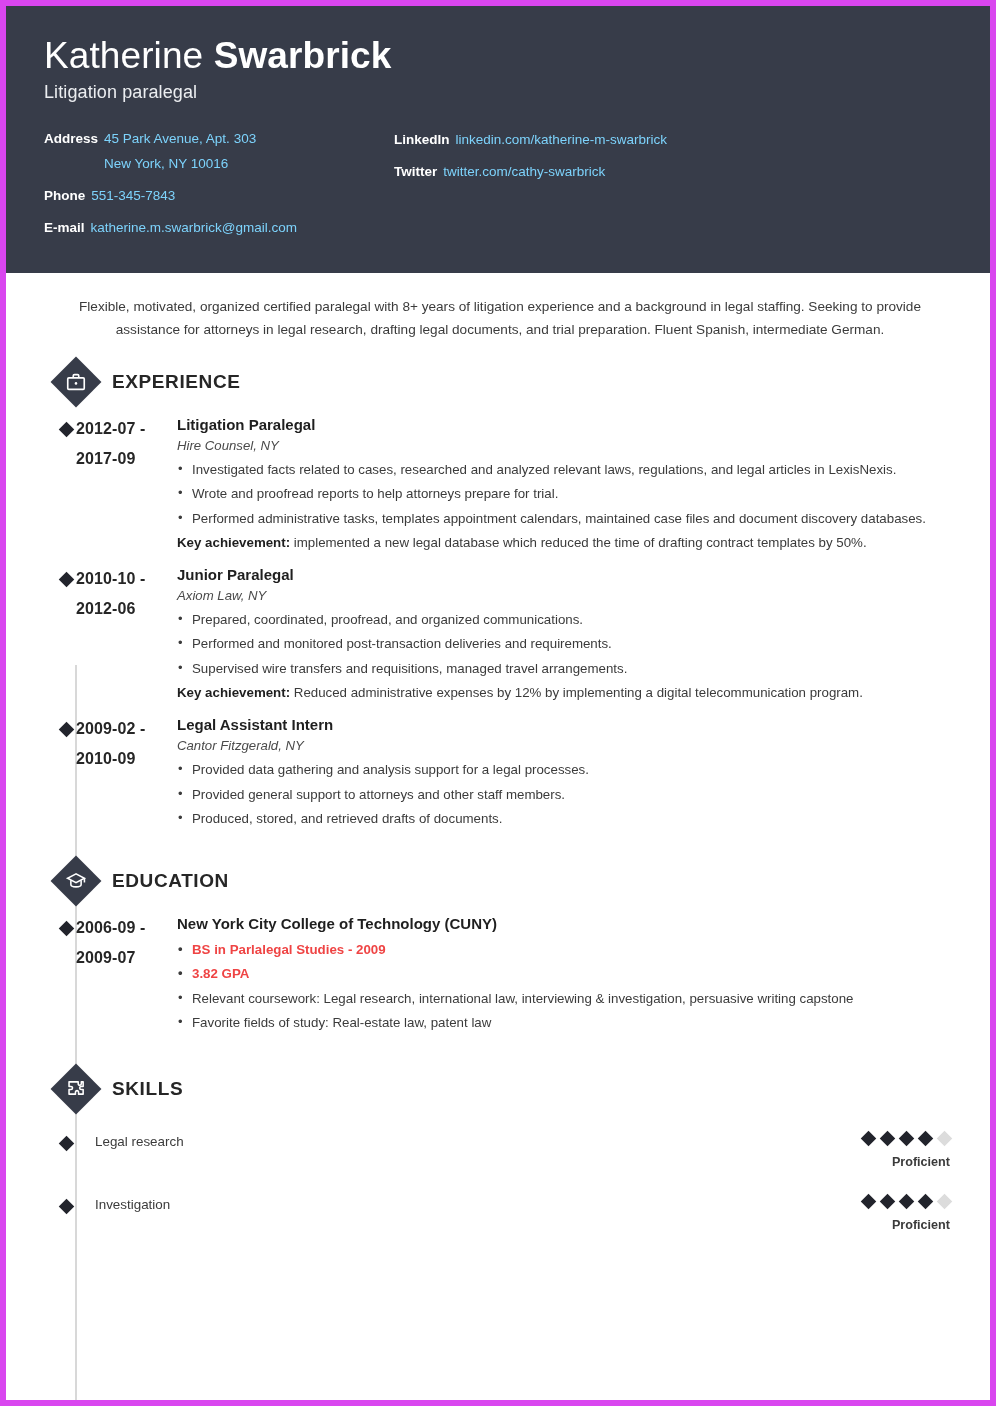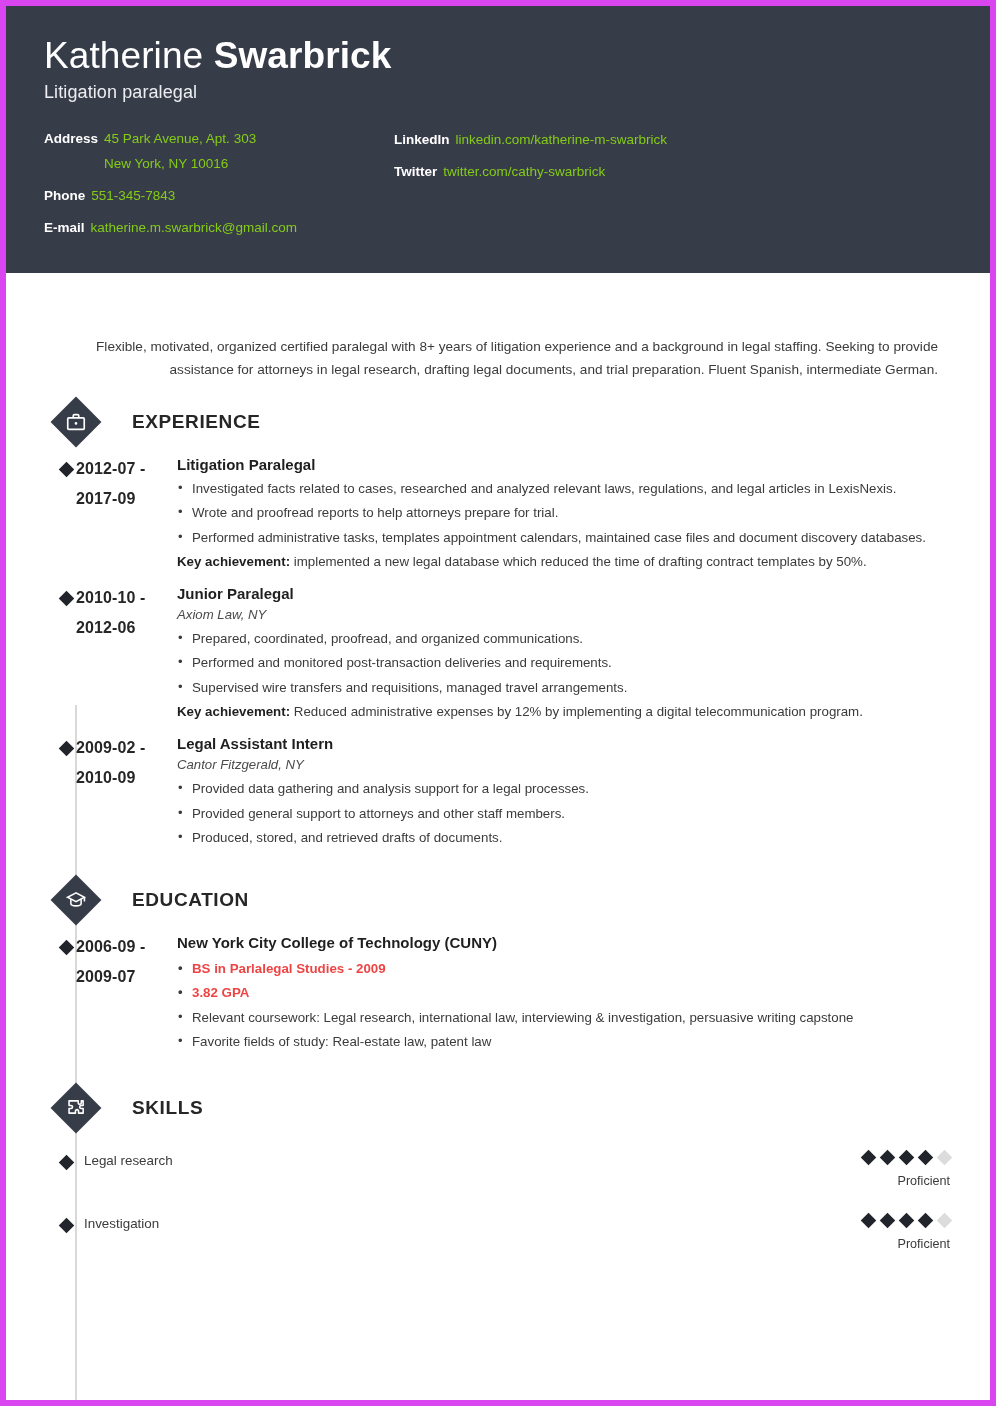--- a/index.html
+++ b/index.html
@@ -58,60 +58,58 @@
     margin-bottom: 13px;
     color: #f2f3f5;
   }
   .contact-row:last-child { margin-bottom: 0; }
   .contact-label {
     font-weight: 700;
     color: #ffffff;
     margin-right: 6px;
     white-space: nowrap;
   }
-  .contact-value { color: #84cc16; font-weight: 400; }
+  .contact-value { color: #7dd3fc; font-weight: 400; }
   .contact-value .line2 {
     display: block;
     margin-top: 6px;
     margin-left: 0;
   }
 
   
   .body-wrap {
     position: relative;
     padding: 0 38px 0 38px;
   }
   .summary {
     font-size: 13.6px;
     line-height: 1.72;
     color: #3b3b3b;
     padding: 22px 14px 4px 18px;
-    text-align: right;
-    margin-top: 40px;
+    text-align: center;
   }
 
   
   .spine {
     position: absolute;
     left: 69px;
     top: 392px;
     width: 2px;
     height: 963px;
     background: #d8d8d8;
     z-index: 0;
   }
 
   
   .section-head {
     display: flex;
     align-items: center;
     margin: 14px 0 8px 0;
     position: relative;
     z-index: 2;
-    gap: 20px;
   }
   .sec-icon {
     width: 44px; height: 44px;
     margin-left: 10px;
     flex: 0 0 44px;
     position: relative;
   }
   .sec-icon .dia {
     position: absolute;
     left: 4px; top: 4px;
@@ -212,26 +210,27 @@
     z-index: 2;
     margin-top: 22px;
   }
   .skill-row .entry-bullet .dia { top: 5px; }
   .skill-name {
     flex: 1;
     font-size: 13.4px;
     color: #3b3b3b;
     line-height: 1.3;
     padding-top: 0px;
-    padding-left: 8px;
+    padding-left: 19px;
   }
   .skill-rating {
     flex: 0 0 120px;
     text-align: right;
     padding-right: 2px;
+    font-weight: bold;
   }
   .dots { line-height: 0; white-space: nowrap; }
   .dots i {
     display: inline-block;
     width: 11px; height: 11px;
     transform: rotate(45deg);
     background: #22242c;
     margin-left: 8px;
   }
   .dots i.off { background: #dcdcdc; }
@@ -311,20 +310,21 @@
     <div class="entry">
       <div class="entry-bullet">
           <span class="dia"></span>
         </div>
       <div class="entry-date">
         <span>2012-07 -</span>
         <span class="d2">2017-09</span>
       </div>
       <div class="entry-main">
         <div class="entry-title">Litigation Paralegal</div>
+        <div class="entry-sub">Hire Counsel, NY</div>
         <ul class="bullets">
           <li>Investigated facts related to cases, researched and analyzed relevant laws, regulations, and legal articles in LexisNexis.</li>
           <li>Wrote and proofread reports to help attorneys prepare for trial.</li>
           <li>Performed administrative tasks, templates appointment calendars, maintained case files and document discovery databases.</li>
         </ul>
         <div class="key-ach"><b>Key achievement:</b><span> implemented a new legal database which reduced the time of drafting contract templates by 50%.</span></div>
       </div>
     </div>
 
     <div class="entry">

